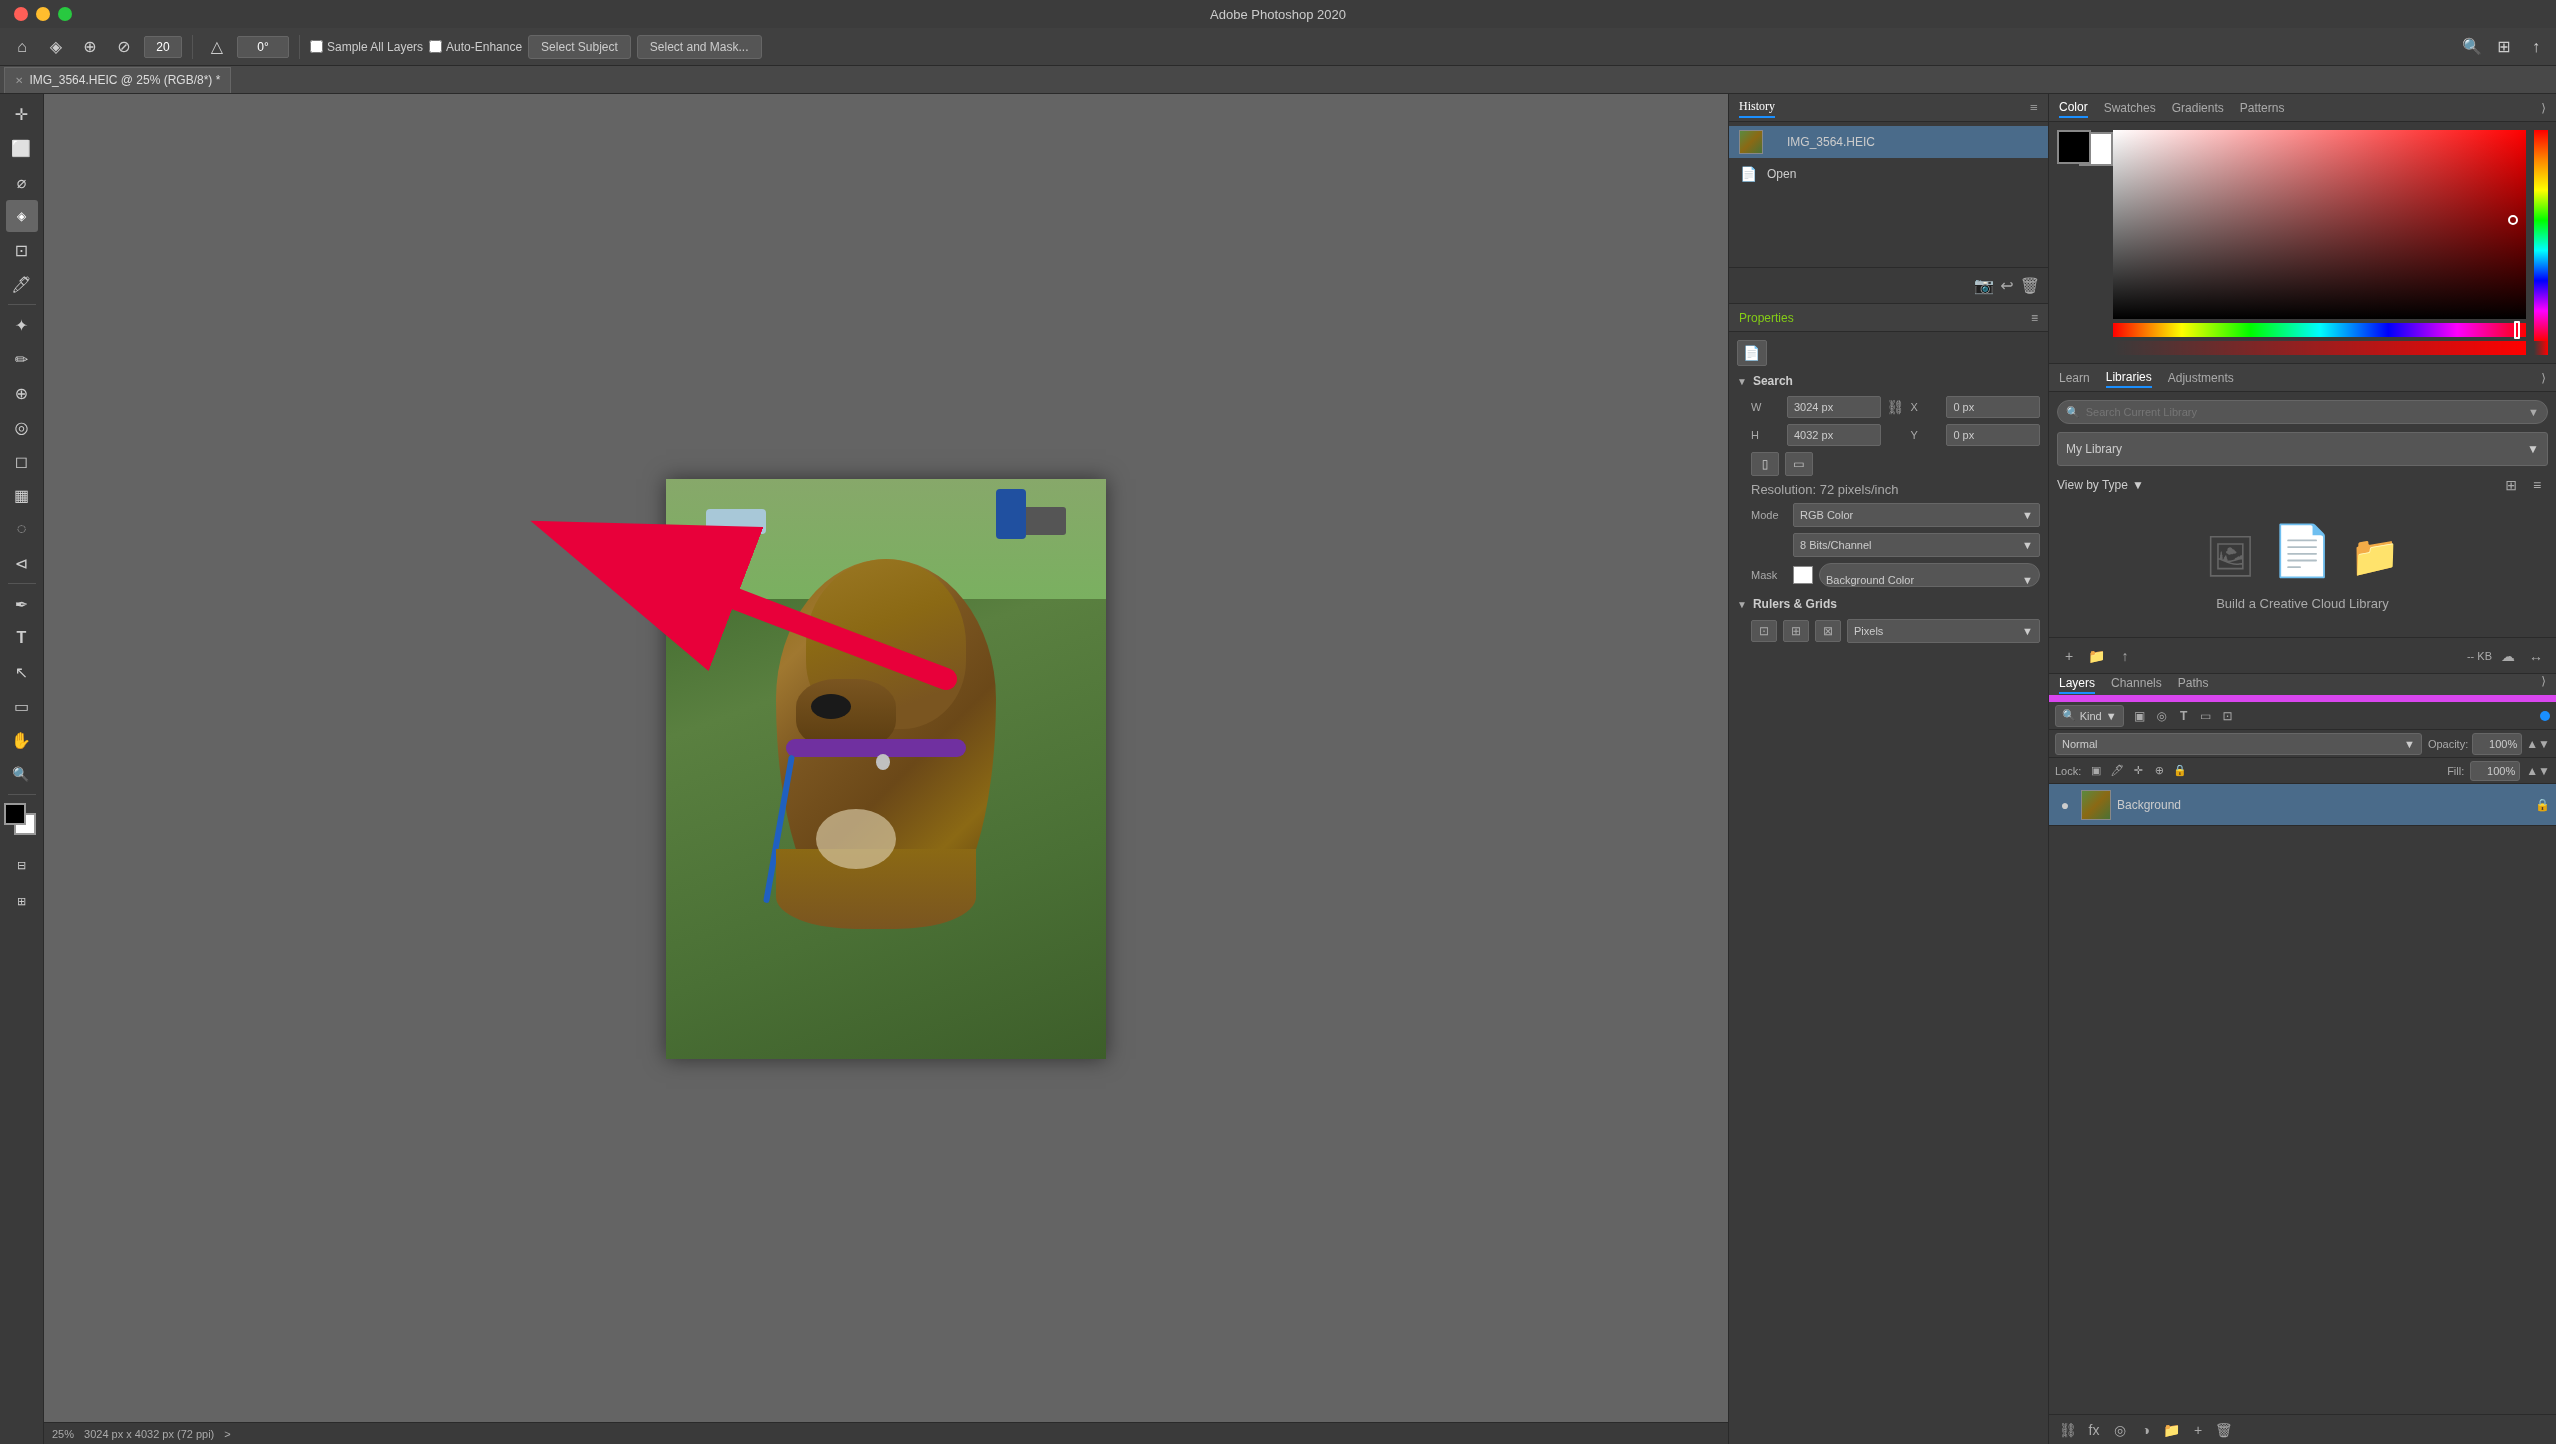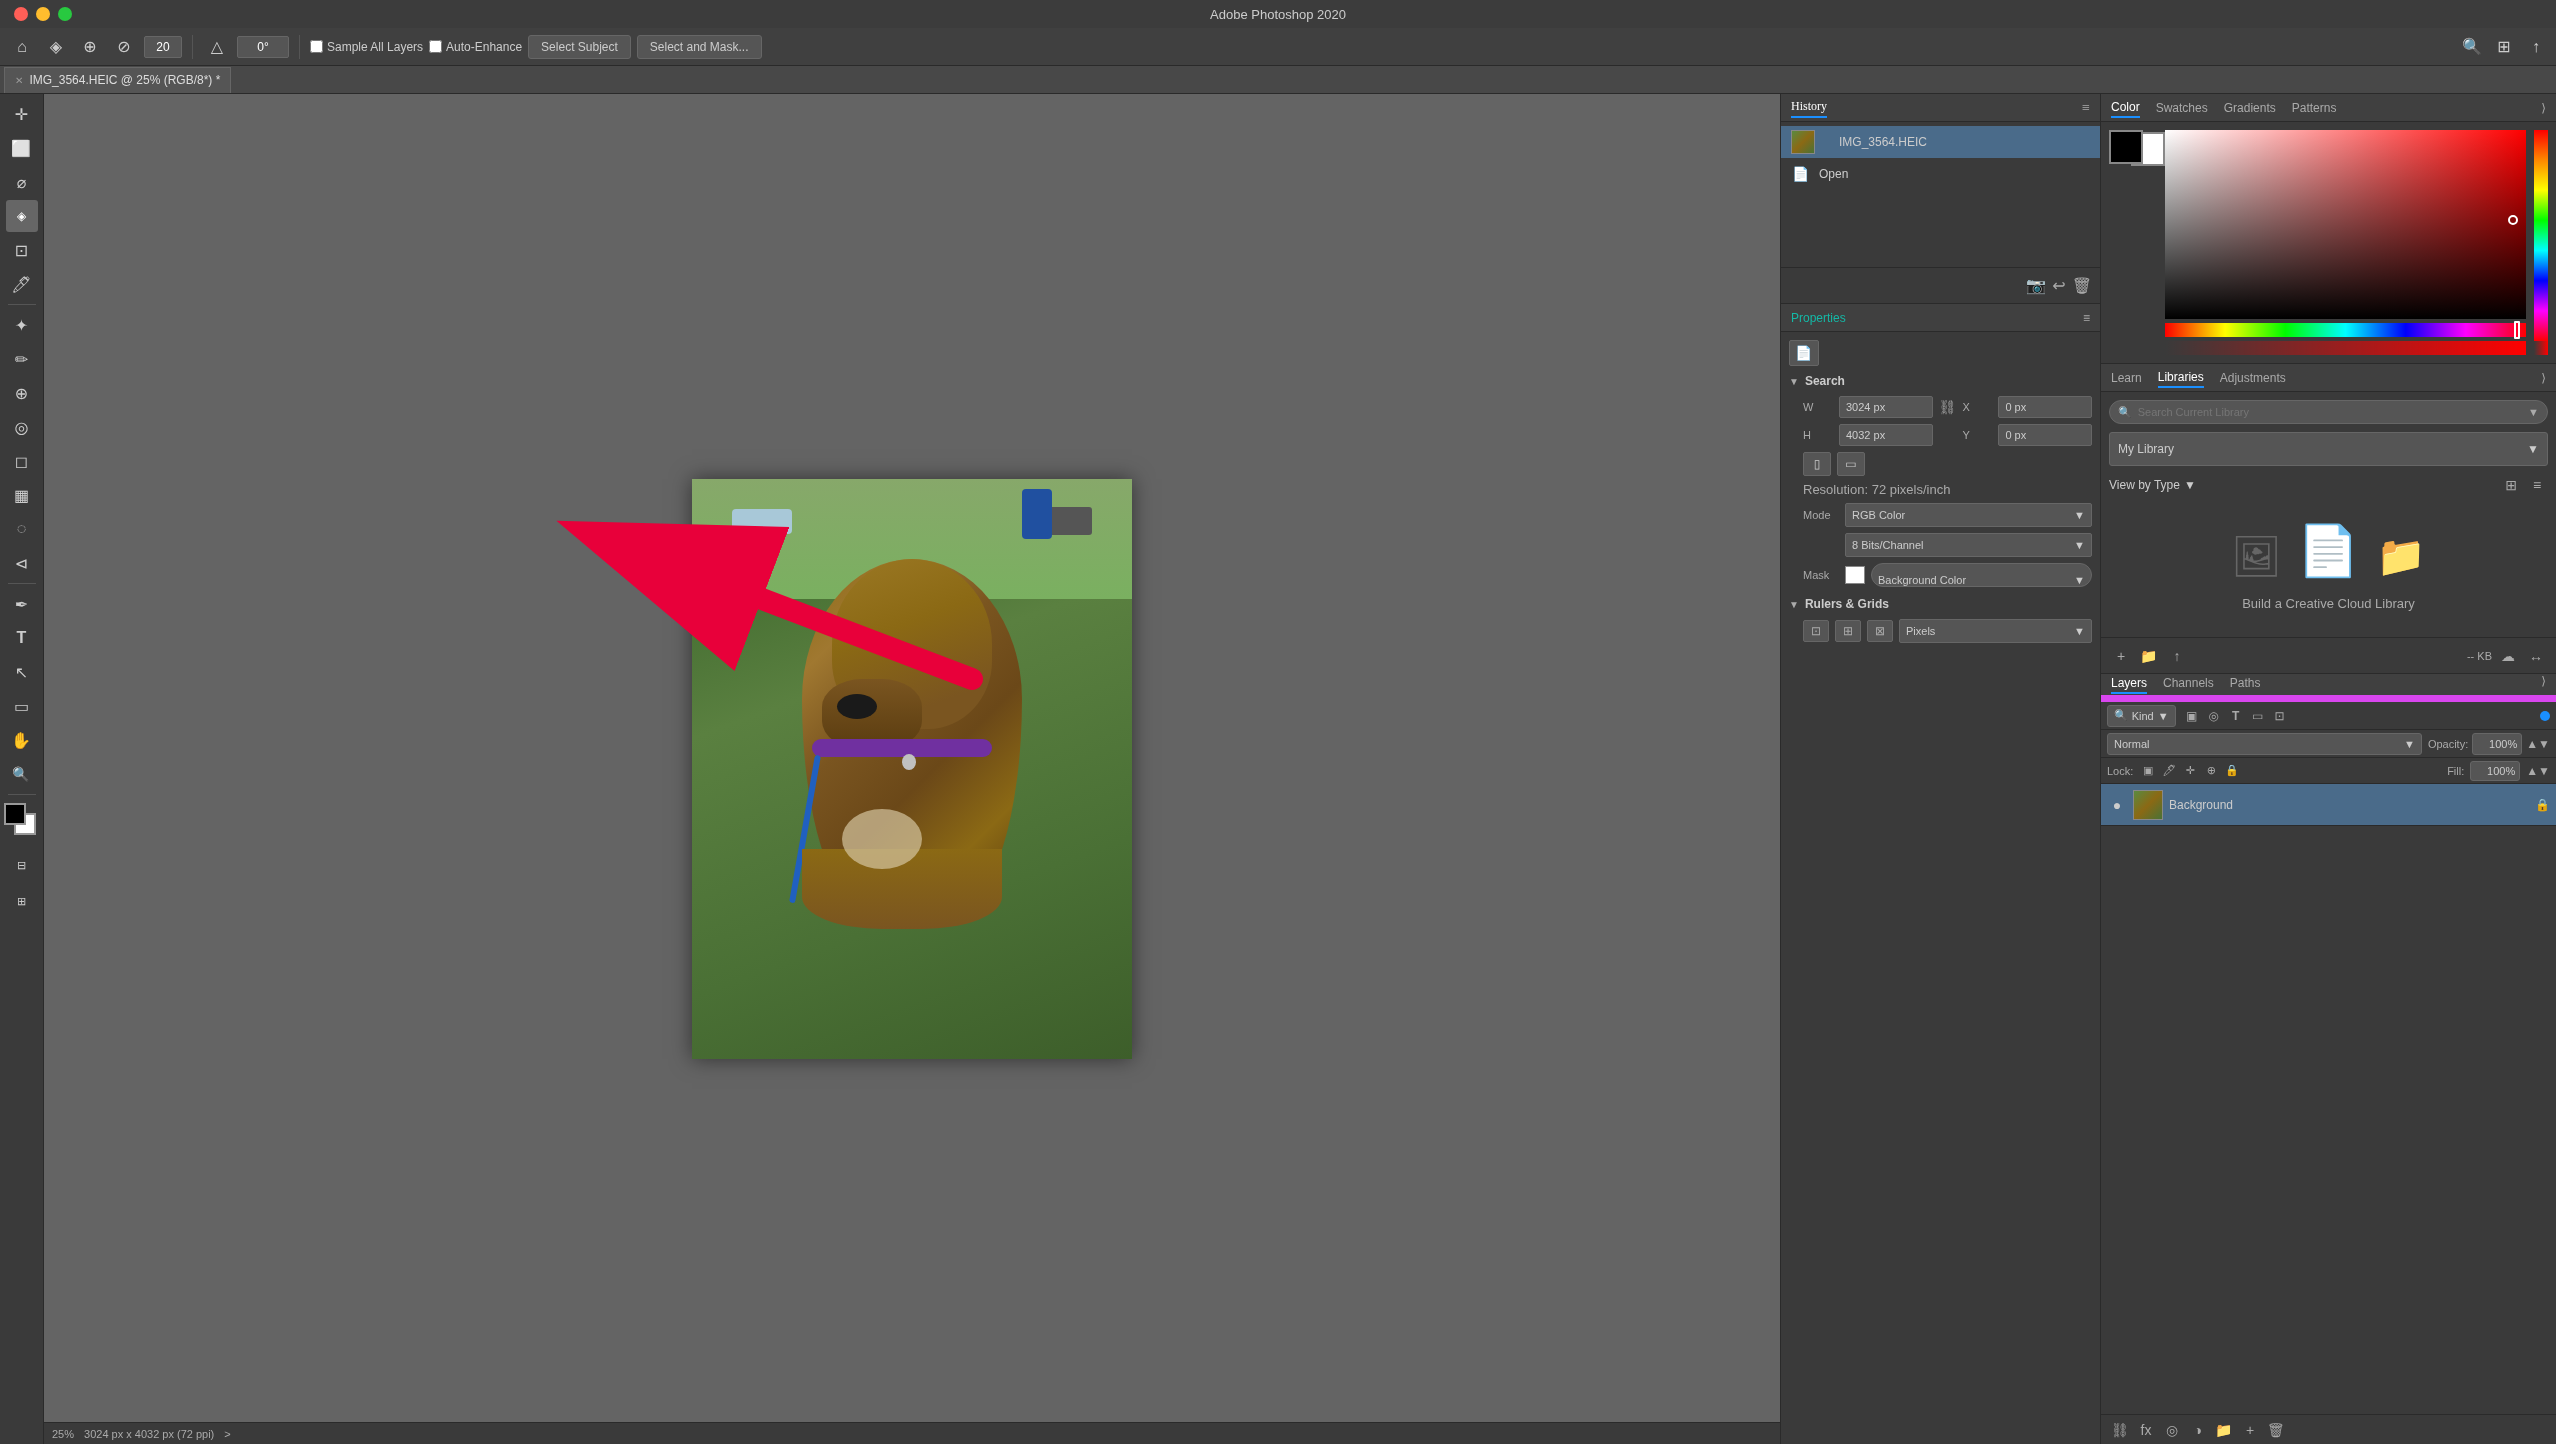--- a/index.html
+++ b/index.html
@@ -256,21 +256,21 @@
       color: #aaa;
       flex-shrink: 0;
       position: absolute;
       bottom: 0;
       left: 0;
       right: 0;
     }
 
     
     .right-panels {
-      width: 456px;
+      width: 508px;
       background: #3a3a3a;
       display: flex;
       flex-direction: column;
       border-left: 1px solid #2a2a2a;
       flex-shrink: 0;
     }
     .panel-header {
       height: 28px;
       background: #404040;
       display: flex;
@@ -824,21 +824,21 @@
     .properties-header {
       height: 28px;
       background: #404040;
       display: flex;
       align-items: center;
       padding: 0 10px;
       border-bottom: 1px solid #2a2a2a;
       flex-shrink: 0;
     }
     .properties-title {
-      color: #14b8a6;
+      color: #84cc16;
       font-size: 12px;
     }
     .properties-actions {
       margin-left: auto;
     }
     .properties-content {
       flex: 1;
       overflow-y: auto;
       padding: 8px;
     }

